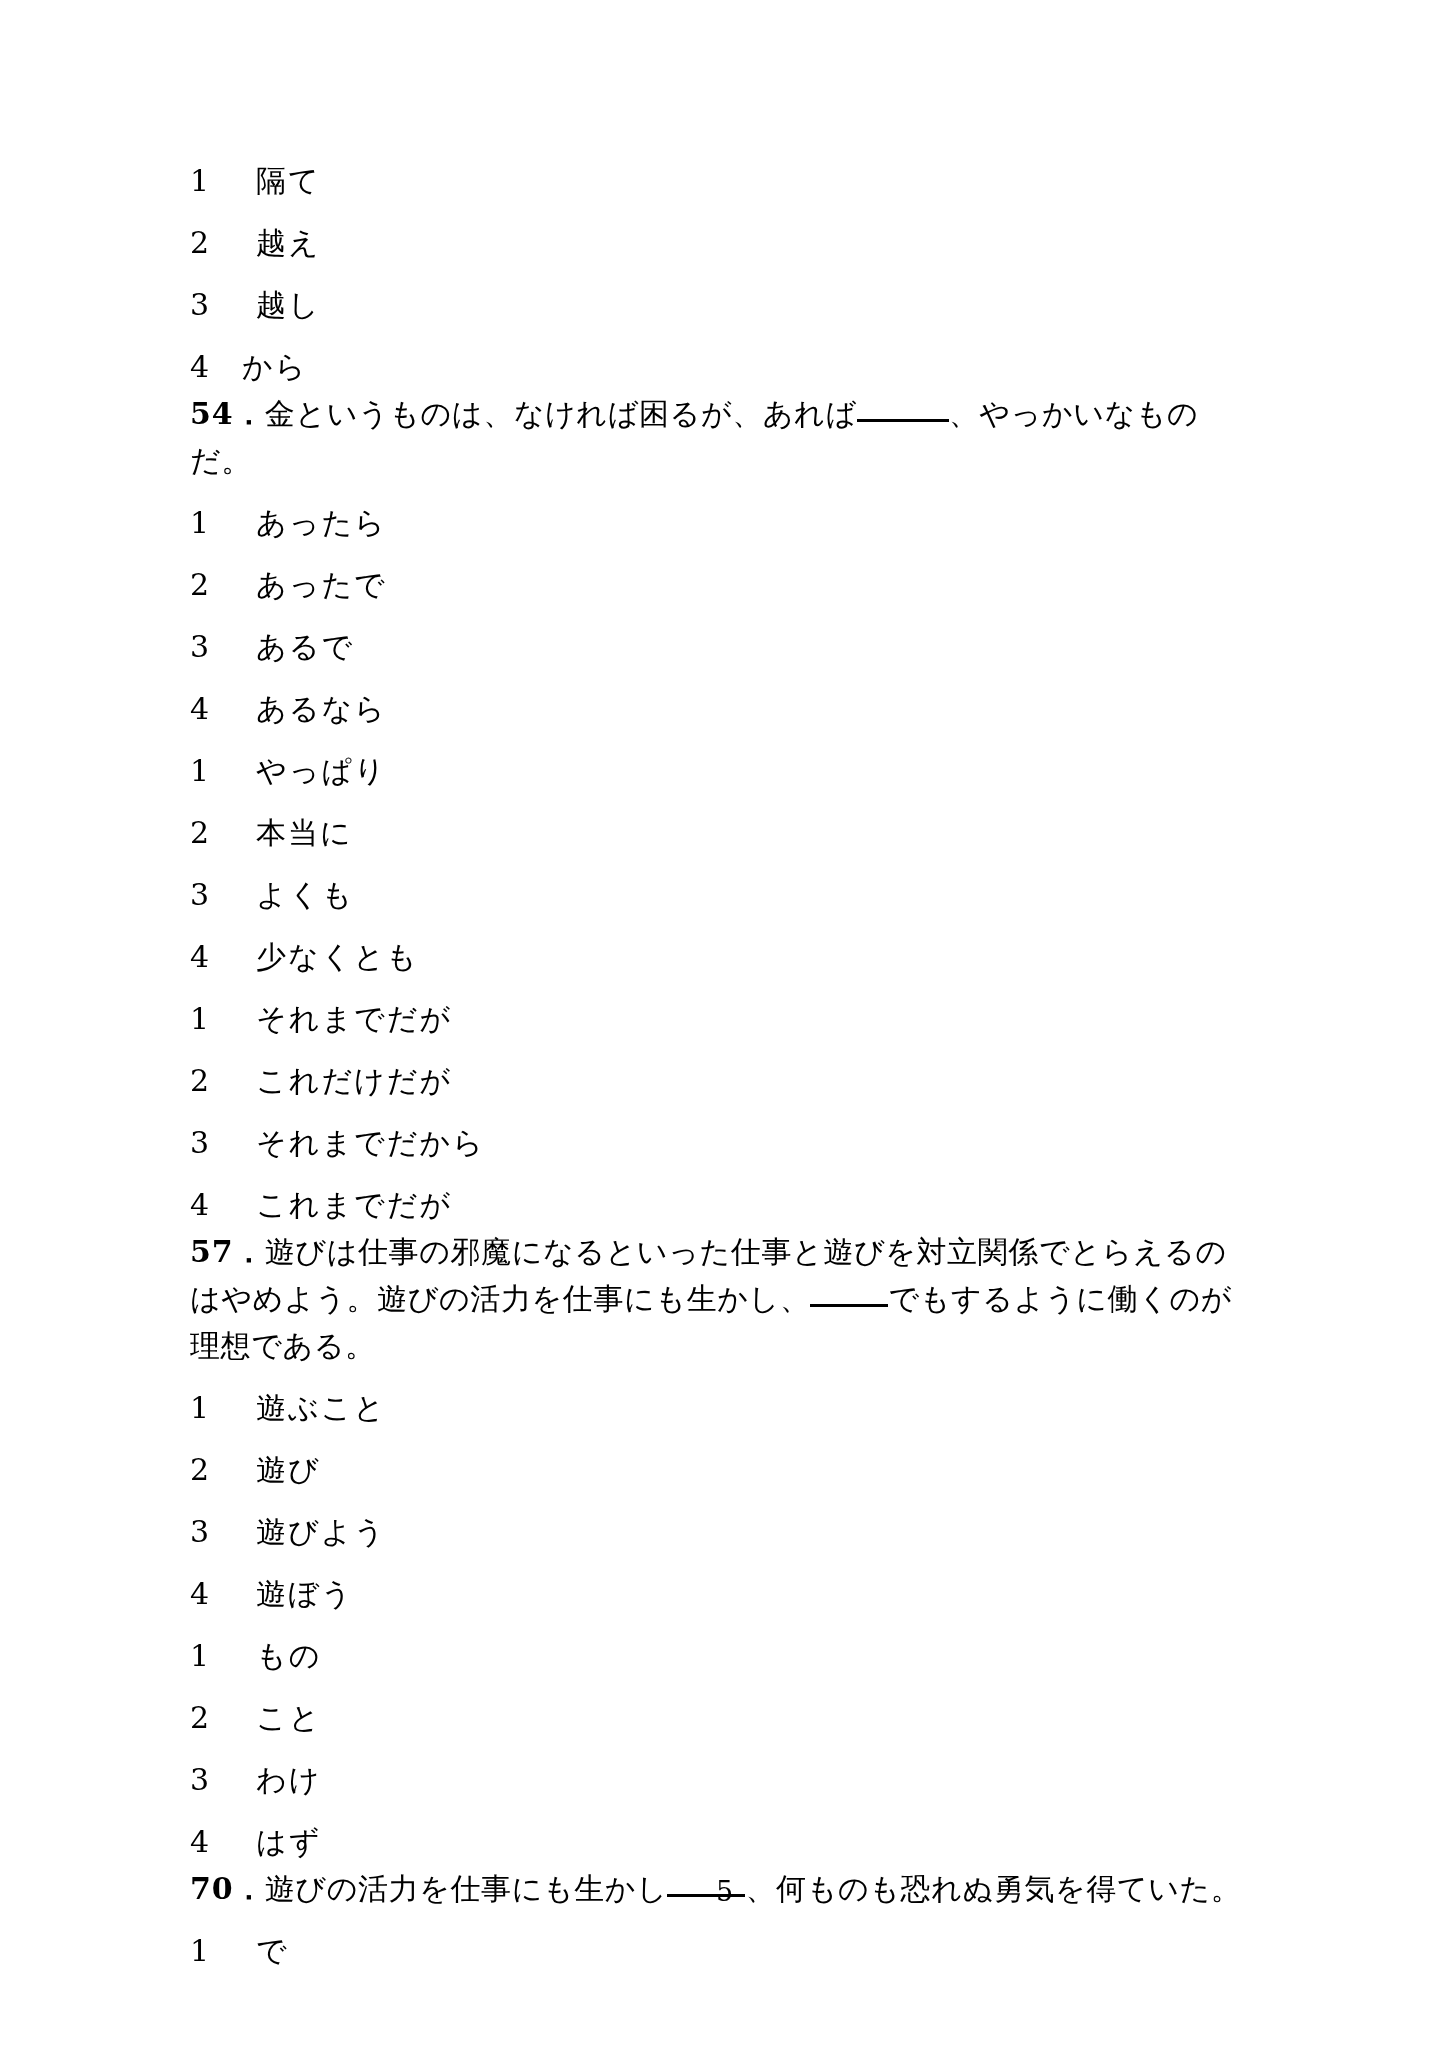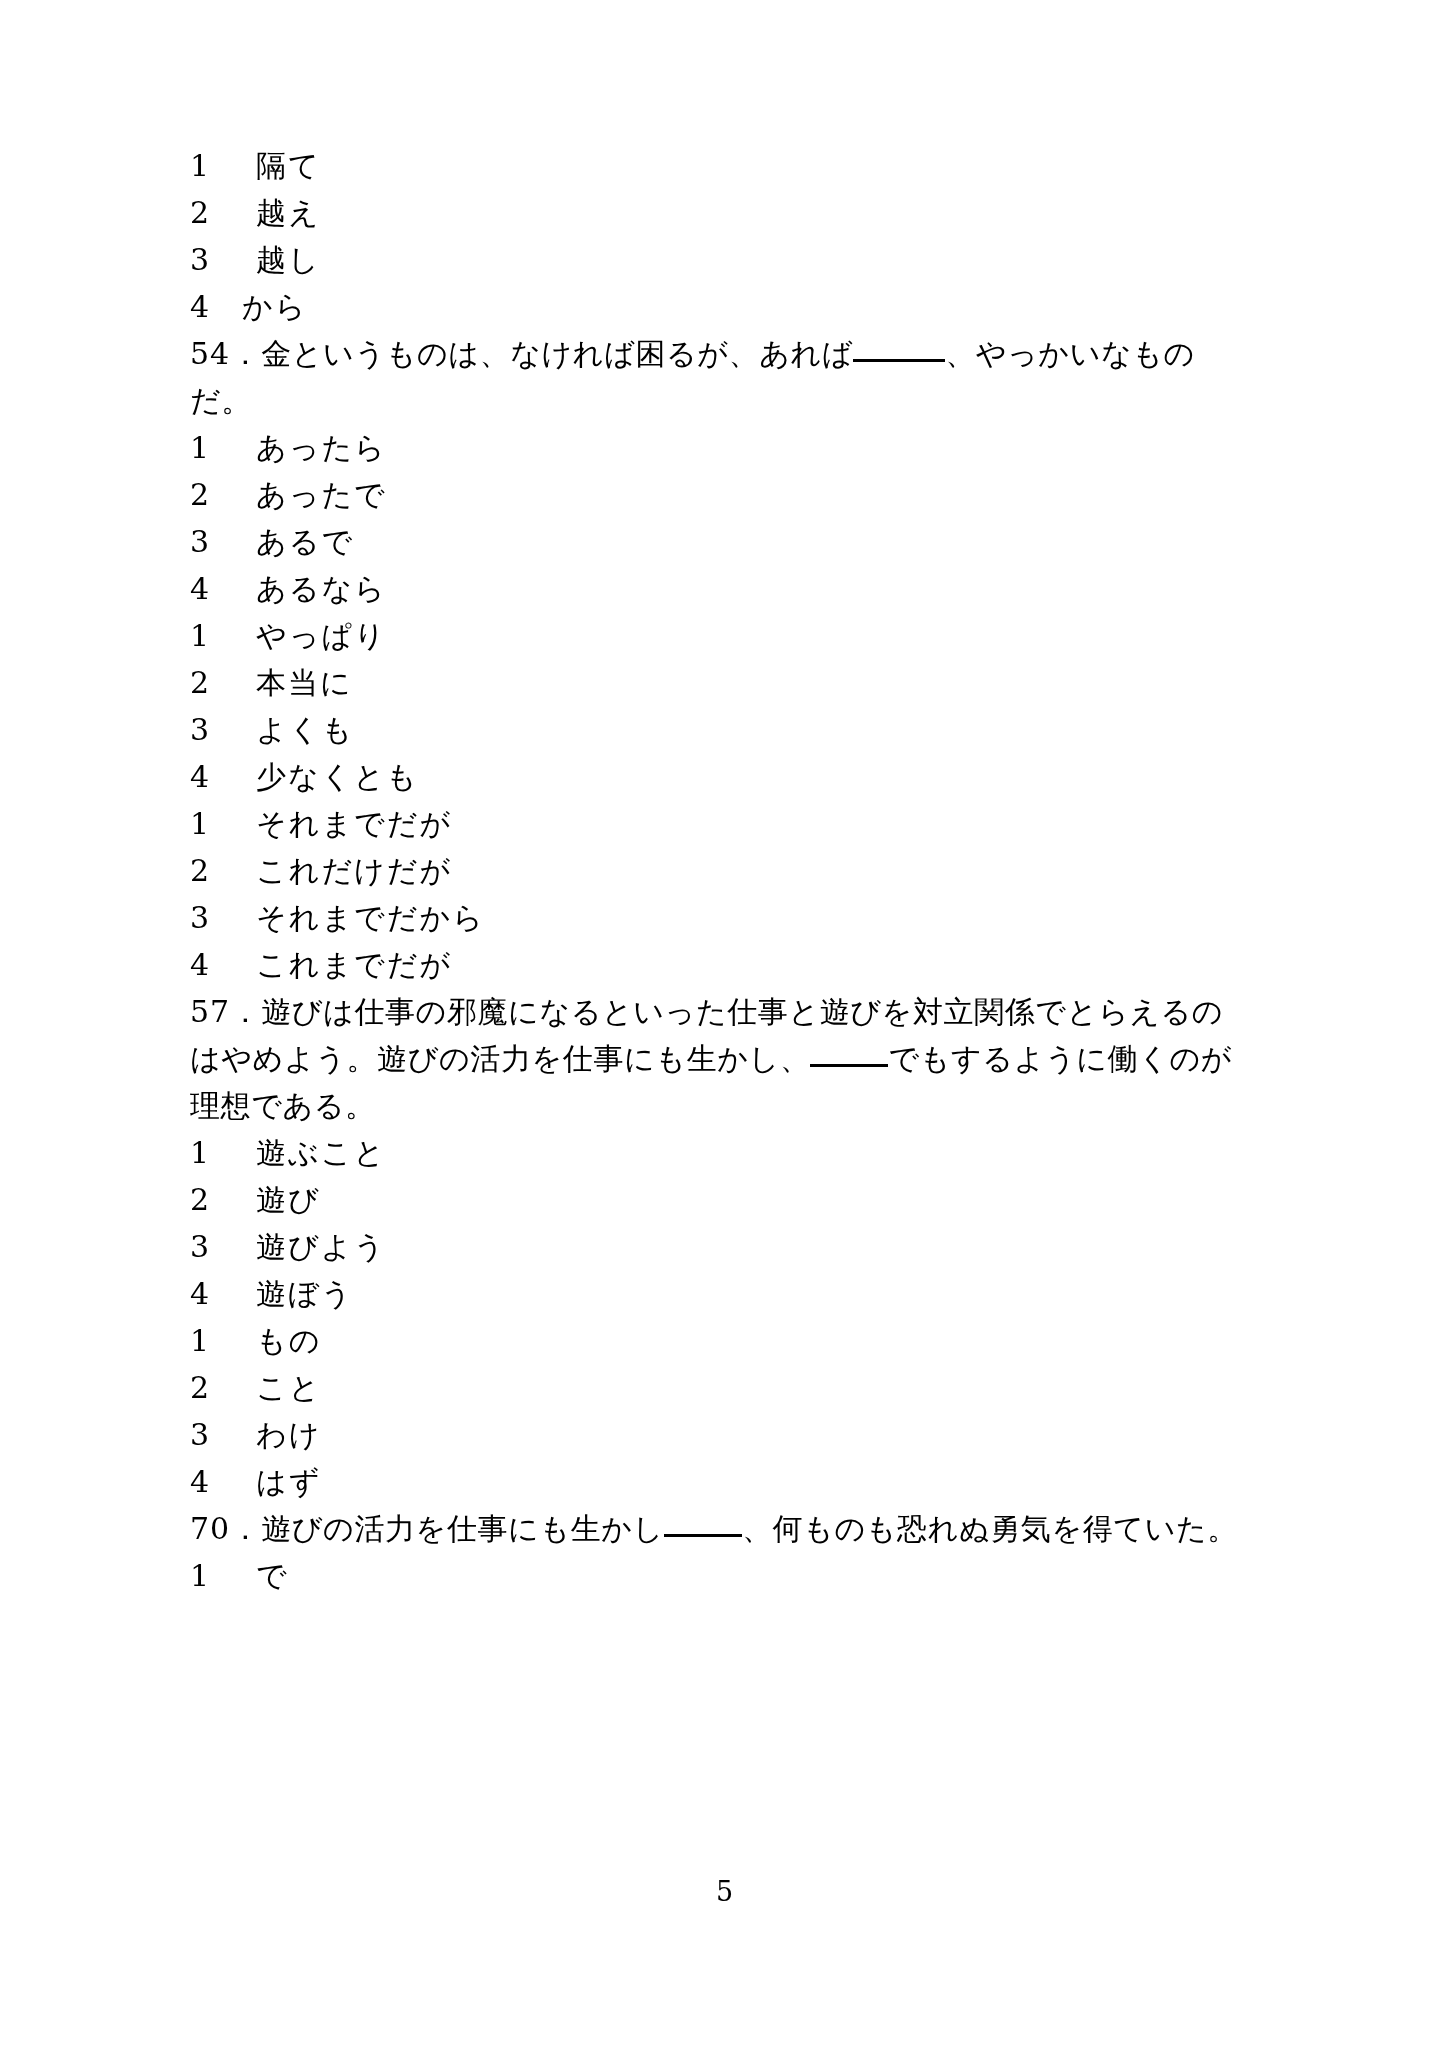--- a/index.html
+++ b/index.html
@@ -31,20 +31,21 @@
     font-size: 30px;
     line-height: 47px;
     letter-spacing: 0.6px;
     text-align: left;
     margin: 0;
     white-space: normal;
     word-break: break-all;
   }
   .q-num {
     letter-spacing: 1px;
+    font-weight: bold;
   }
   .q-num::after {
     content: "";
   }
   
   .blank {
     display: inline-block;
     border-bottom: 3px solid #000;
     vertical-align: 2px;
     height: 22px;
@@ -70,20 +71,21 @@
     display: inline-block;
     width: 30px;
     flex: 0 0 auto;
   }
   .option.indent .opt-gap {
     width: 44px;
   }
   .option .opt-text {
     flex: 0 1 auto;
     letter-spacing: 2px;
+    margin-top: 15px;
   }
   
   .page-number {
     position: absolute;
     left: 0;
     right: 0;
     top: 1876px;
     text-align: center;
     font-size: 27px;
     font-family: "DejaVu Serif", "Liberation Serif", serif;

